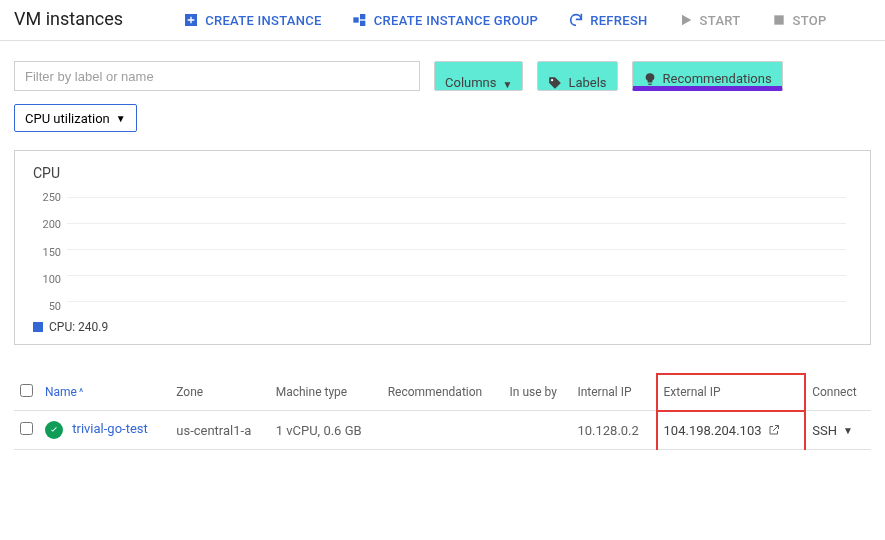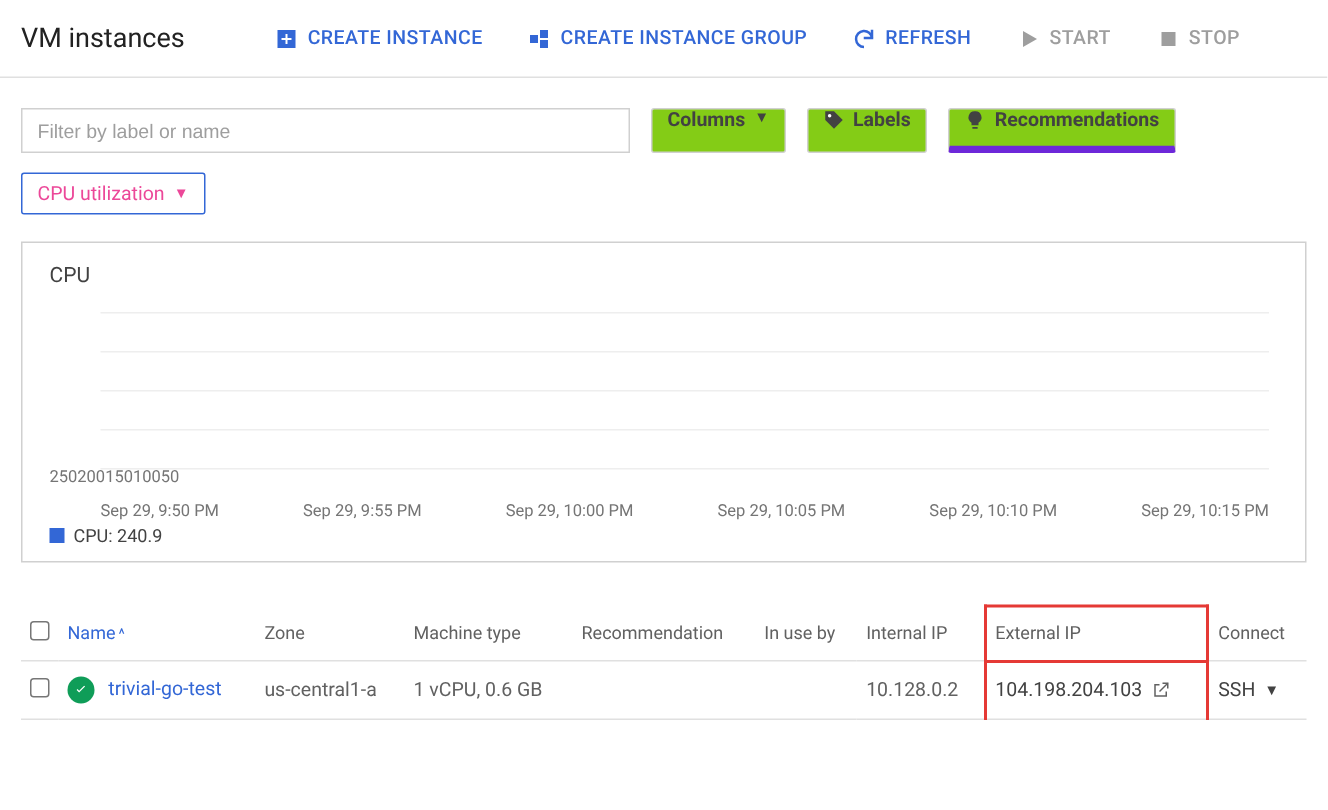--- a/index.html
+++ b/index.html
@@ -1,34 +1,34 @@
 <!DOCTYPE html>
 <html><head>
   <meta charset="utf-8">
   <style>
     * { box-sizing: border-box; margin: 0; padding: 0; }
     body { font-family: Roboto, "Helvetica Neue", Arial, sans-serif; font-size: 13px; color: #222; background: #fff; width: 885px; }
-    .header { display: flex; align-items: center; padding: 8px 14px; border-bottom: 1px solid #e0e0e0; gap: 30px; height: 52px; }
+    .header { display: flex; padding: 8px 14px; border-bottom: 1px solid #e0e0e0; gap: 30px; height: 41px; }
     .title { font-size: 18px; font-weight: 400; color: #222; margin-right: 30px; }
     .hbtn { display: flex; align-items: center; gap: 6px; color: #3367d6; font-size: 13px; font-weight: 500; letter-spacing: 0.3px; cursor: pointer; }
     .hbtn.disabled { color: #9e9e9e; cursor: default; }
     .hbtn svg { width: 16px; height: 16px; }
     .toolbar { display: flex; align-items: center; padding: 20px 14px 12px; gap: 14px; border-bottom: 1px solid transparent; }
     .filter-input { width: 406px; height: 30px; border: 1px solid #d0d0d0; padding: 0 10px; font-size: 13px; color: #616161; outline: none; }
     .filter-input::placeholder { color: #9e9e9e; }
-    .tb-btn { display: inline-flex; align-items: flex-start; gap: 6px; height: 30px; padding: 0 10px; border: 1px solid #d0d0d0; border-radius: 2px; font-size: 13px; color: #424242; background: #84cc16; cursor: pointer; font-weight: bold; }
+    .tb-btn { display: inline-flex; align-items: flex-end; gap: 6px; height: 30px; padding: 0 10px; border: 1px solid #d0d0d0; border-radius: 2px; font-size: 13px; color: #424242; background: #5eead4; cursor: pointer; }
     .tb-btn.active { border-bottom: 5px solid #6d28d9; }
     .tb-btn svg { width: 14px; height: 14px; }
     .cpu-row { padding: 0 14px 18px; }
-    .cpu-dd { display: inline-flex; align-items: center; gap: 6px; height: 28px; padding: 0 10px; border: 1px solid #3367d6; border-radius: 2px; color: #ec4899; font-size: 13px; cursor: pointer; }
+    .cpu-dd { display: inline-flex; align-items: center; gap: 6px; height: 28px; padding: 0 10px; border: 1px solid #3367d6; border-radius: 2px; color: #000000; font-size: 13px; cursor: pointer; }
     .chart-panel { margin: 0 14px 28px; border: 1px solid #d0d0d0; padding: 14px 24px 10px 18px; }
     .chart-title { font-size: 14px; color: #424242; margin-bottom: 6px; }
     .chart-sub { font-size: 11px; color: #757575; margin-bottom: 6px; }
     .chart-area { position: relative; display: flex; height: 130px; }
-    .y-labels { display: flex; flex-direction: row; justify-content: space-between; align-items: flex-end; width: 34px; padding: 4px 6px 4px 0; }
+    .y-labels { display: flex; flex-direction: column; justify-content: space-between; align-items: flex-end; width: 34px; padding: 4px 6px 4px 0; }
     .y-labels span { font-size: 11px; color: #757575; }
     .plot { flex: 1; position: relative; }
     .grid { position: absolute; inset: 0; }
     .gline { position: absolute; left: 0; right: 0; border-top: 1px solid #eee; }
     .x-labels { display: flex; justify-content: space-between; margin-left: 34px; margin-top: 6px; }
     .x-labels span { font-size: 11px; color: #757575; }
     .legend { display: flex; align-items: center; gap: 6px; margin-top: 3px; font-size: 12px; color: #424242; }
     .leg-box { width: 10px; height: 10px; background: #3367d6; display: inline-block; }
     .table { width: calc(100% - 28px); margin: 0 14px; border-collapse: collapse; }
     .table th, .table td { text-align: left; font-size: 13px; padding: 10px 6px; border-bottom: 1px solid #e0e0e0; font-weight: 400; white-space: nowrap; }
@@ -129,28 +129,20 @@
     <div class="plot">
       <div class="grid">
         <div class="gline" style="top:8%"></div>
         <div class="gline" style="top:28%"></div>
         <div class="gline" style="top:48%"></div>
         <div class="gline" style="top:68%"></div>
         <div class="gline" style="top:88%"></div>
       </div>
     </div>
   </div>
-  <div class="x-labels">
-    <span>Sep 29, 9:50 PM</span>
-    <span>Sep 29, 9:55 PM</span>
-    <span>Sep 29, 10:00 PM</span>
-    <span>Sep 29, 10:05 PM</span>
-    <span>Sep 29, 10:10 PM</span>
-    <span>Sep 29, 10:15 PM</span>
-  </div>
   <div class="legend">
     <span class="leg-box"></span>
     <span>CPU: 240.9</span>
   </div>
 </div>
 
 <table class="table">
   <thead>
     <tr>
       <th style="width:22px"><input type="checkbox" class="chk" style=""></th>

